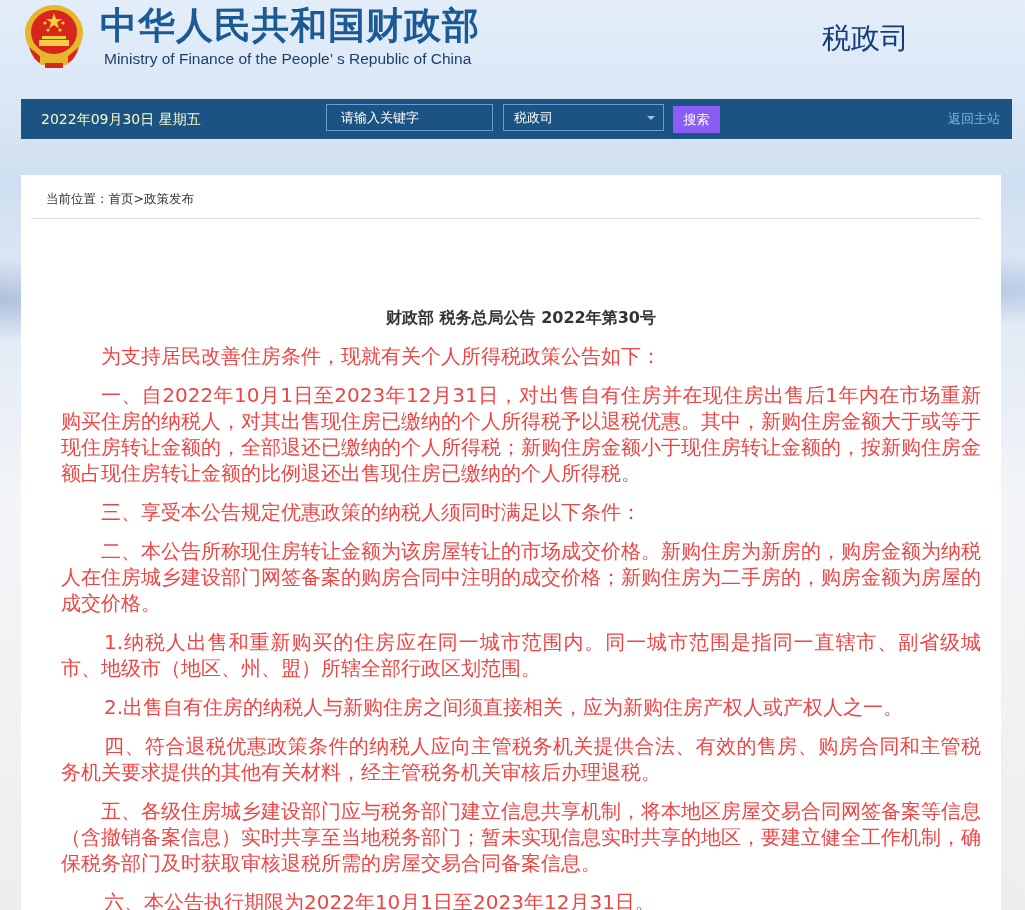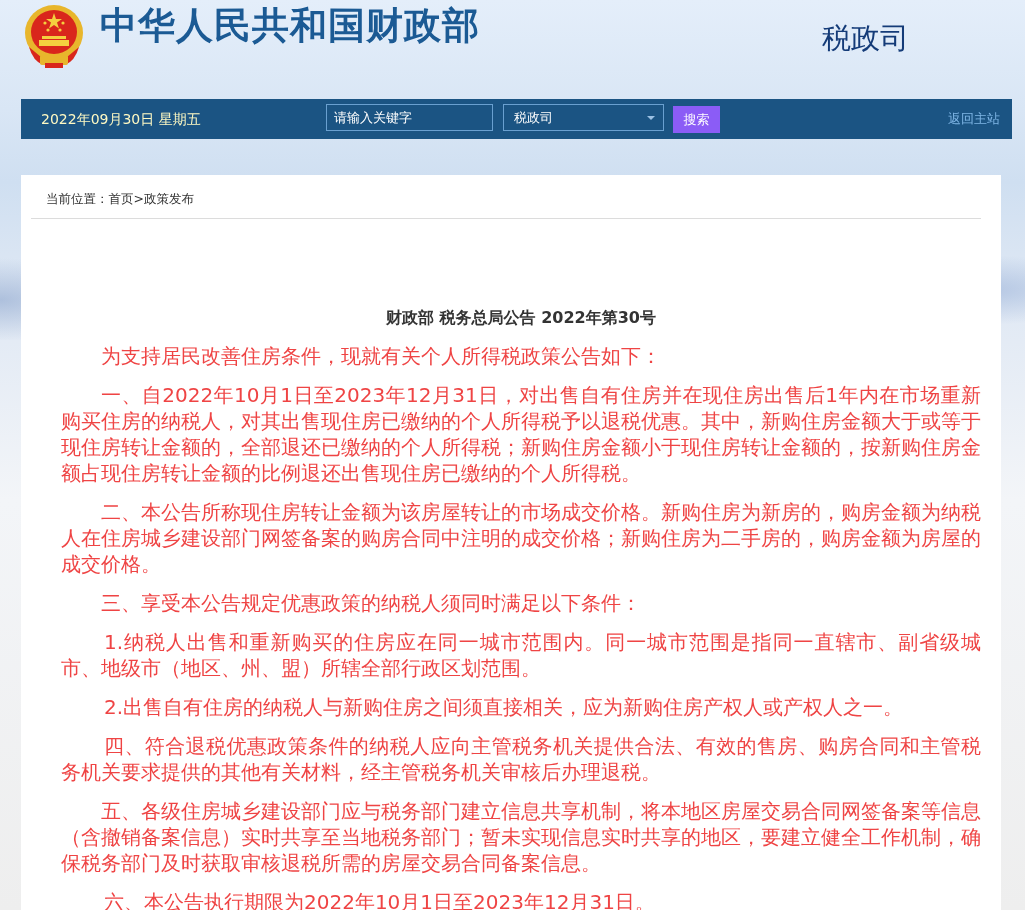--- a/index.html
+++ b/index.html
@@ -38,21 +38,21 @@
     position: absolute; left: 21px; top: 99px; width: 991px; height: 40px;
     background: #1b5483;
   }
   .nav-date {
     position: absolute; left: 20px; top: 0; line-height: 40px;
     color: #fef9c3; font-size: 14px;
   }
   .search-input {
     position: absolute; left: 305px; top: 5px; width: 167px; height: 27px;
     border: 1px solid #6aa0d0; background: transparent;
-    color: #ffffff; font-size: 13px; padding-left: 7px; line-height: 25px;
+    color: #ffffff; font-size: 13px; padding-left: 14px; line-height: 25px;
     font-family: "DejaVu Sans", sans-serif; outline: none;
   }
   .search-input::placeholder { color: #ffffff; }
   .scope-select {
     position: absolute; left: 482px; top: 5px; width: 161px; height: 27px;
     border: 1px solid #6aa0d0; color: #fff; font-size: 13px;
     padding-left: 10px; line-height: 25px; cursor: pointer;
   }
   .scope-caret {
     position: absolute; right: 8px; top: 11px; width: 0; height: 0;
@@ -113,20 +113,21 @@
     <circle cx="25" cy="27" r="1.6" fill="#f4d03f"></circle>
     <circle cx="37" cy="27" r="1.6" fill="#f4d03f"></circle>
     <rect x="19" y="33" width="24" height="3" fill="#f4d03f"></rect>
     <rect x="16" y="37" width="30" height="6" fill="#f4d03f"></rect>
     <path d="M6 44 Q10 58 20 62 L18 54 Z" fill="#d9261c"></path>
     <path d="M56 44 Q52 58 42 62 L44 54 Z" fill="#d9261c"></path>
     <rect x="17" y="52" width="28" height="10" rx="2" fill="#e8b62c"></rect>
     <rect x="22" y="60" width="18" height="5" fill="#d9261c"></rect>
   </svg>
   <div class="site-title-cn">中华人民共和国财政部</div>
+  <div class="site-title-en">Ministry of Finance of the People’ s Republic of China</div>
   <div class="dept-name">税政司</div>
 </div>
 
 <div class="navbar">
   <span class="nav-date">2022年09月30日  星期五</span>
   <input class="search-input" type="text" placeholder="请输入关键字" style="">
   <div class="scope-select">
     <span>税政司</span>
     <span class="scope-caret"></span>
   </div>
@@ -138,22 +139,22 @@
   <div class="breadcrumb">
     <span>当前位置：</span><a>首页</a><span class="crumb-sep">&gt;</span><a>政策发布</a>
   </div>
   <div class="divider"></div>
 
   <div class="doc-number">财政部 税务总局公告 2022年第30号</div>
 
   <div class="body-text">
     <p>为支持居民改善住房条件，现就有关个人所得税政策公告如下：</p>
     <p>一、自2022年10月1日至2023年12月31日，对出售自有住房并在现住房出售后1年内在市场重新购买住房的纳税人，对其出售现住房已缴纳的个人所得税予以退税优惠。其中，新购住房金额大于或等于现住房转让金额的，全部退还已缴纳的个人所得税；新购住房金额小于现住房转让金额的，按新购住房金额占现住房转让金额的比例退还出售现住房已缴纳的个人所得税。</p>
+    <p>三、享受本公告规定优惠政策的纳税人须同时满足以下条件：</p>
     <p>二、本公告所称现住房转让金额为该房屋转让的市场成交价格。新购住房为新房的，购房金额为纳税人在住房城乡建设部门网签备案的购房合同中注明的成交价格；新购住房为二手房的，购房金额为房屋的成交价格。</p>
-    <p>三、享受本公告规定优惠政策的纳税人须同时满足以下条件：</p>
     <p class="item">1.纳税人出售和重新购买的住房应在同一城市范围内。同一城市范围是指同一直辖市、副省级城市、地级市（地区、州、盟）所辖全部行政区划范围。</p>
     <p class="item">2.出售自有住房的纳税人与新购住房之间须直接相关，应为新购住房产权人或产权人之一。</p>
     <p class="item">四、符合退税优惠政策条件的纳税人应向主管税务机关提供合法、有效的售房、购房合同和主管税务机关要求提供的其他有关材料，经主管税务机关审核后办理退税。</p>
     <p>五、各级住房城乡建设部门应与税务部门建立信息共享机制，将本地区房屋交易合同网签备案等信息（含撤销备案信息）实时共享至当地税务部门；暂未实现信息实时共享的地区，要建立健全工作机制，确保税务部门及时获取审核退税所需的房屋交易合同备案信息。</p>
     <p class="item">六、本公告执行期限为2022年10月1日至2023年12月31日。</p>
     <p class="closing">特此公告。</p>
   </div>
 </div>
 
 </body></html>

